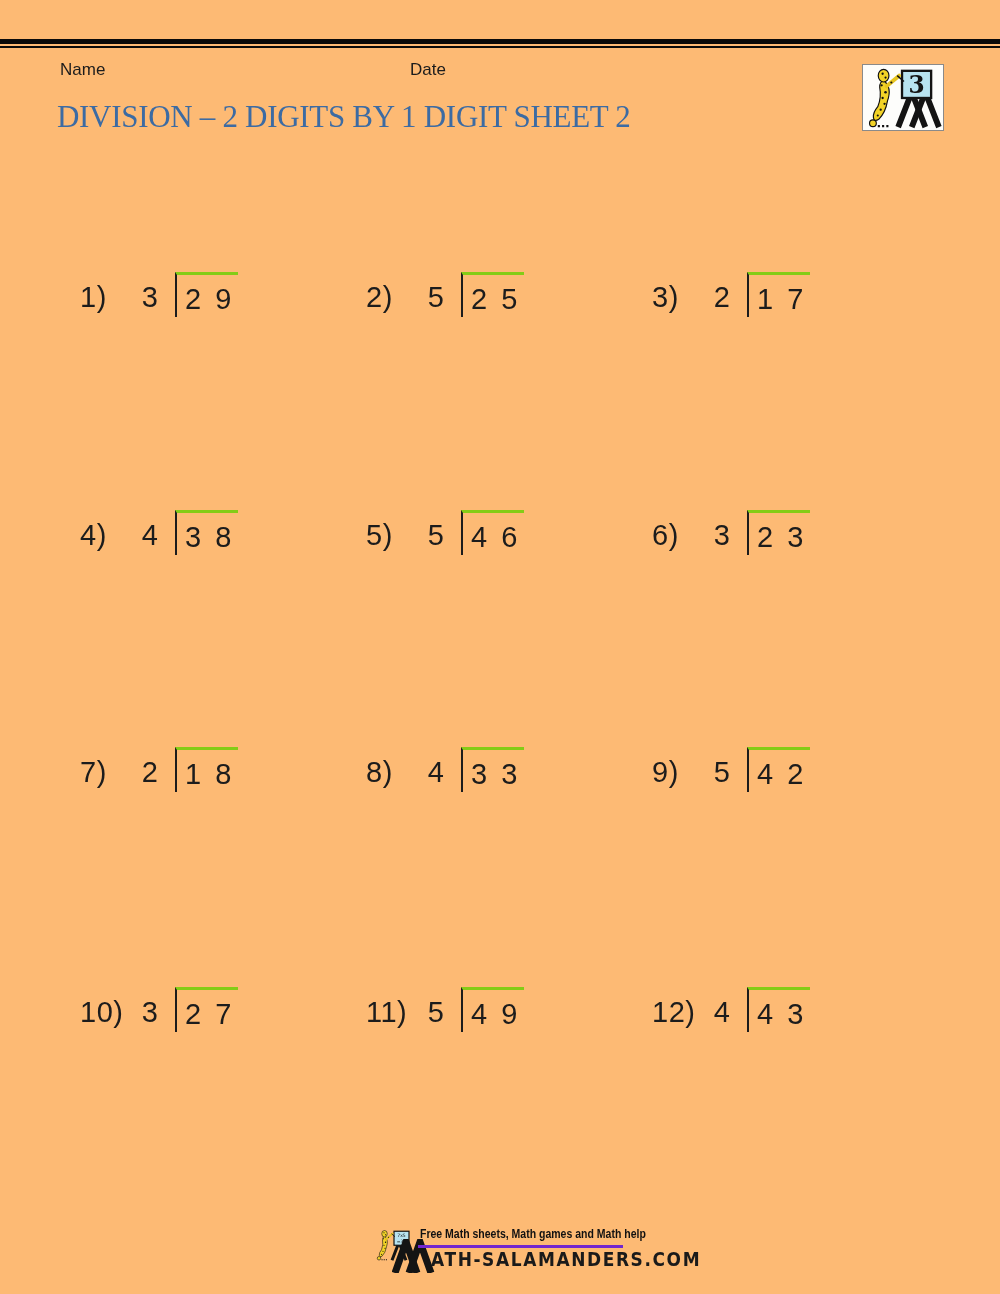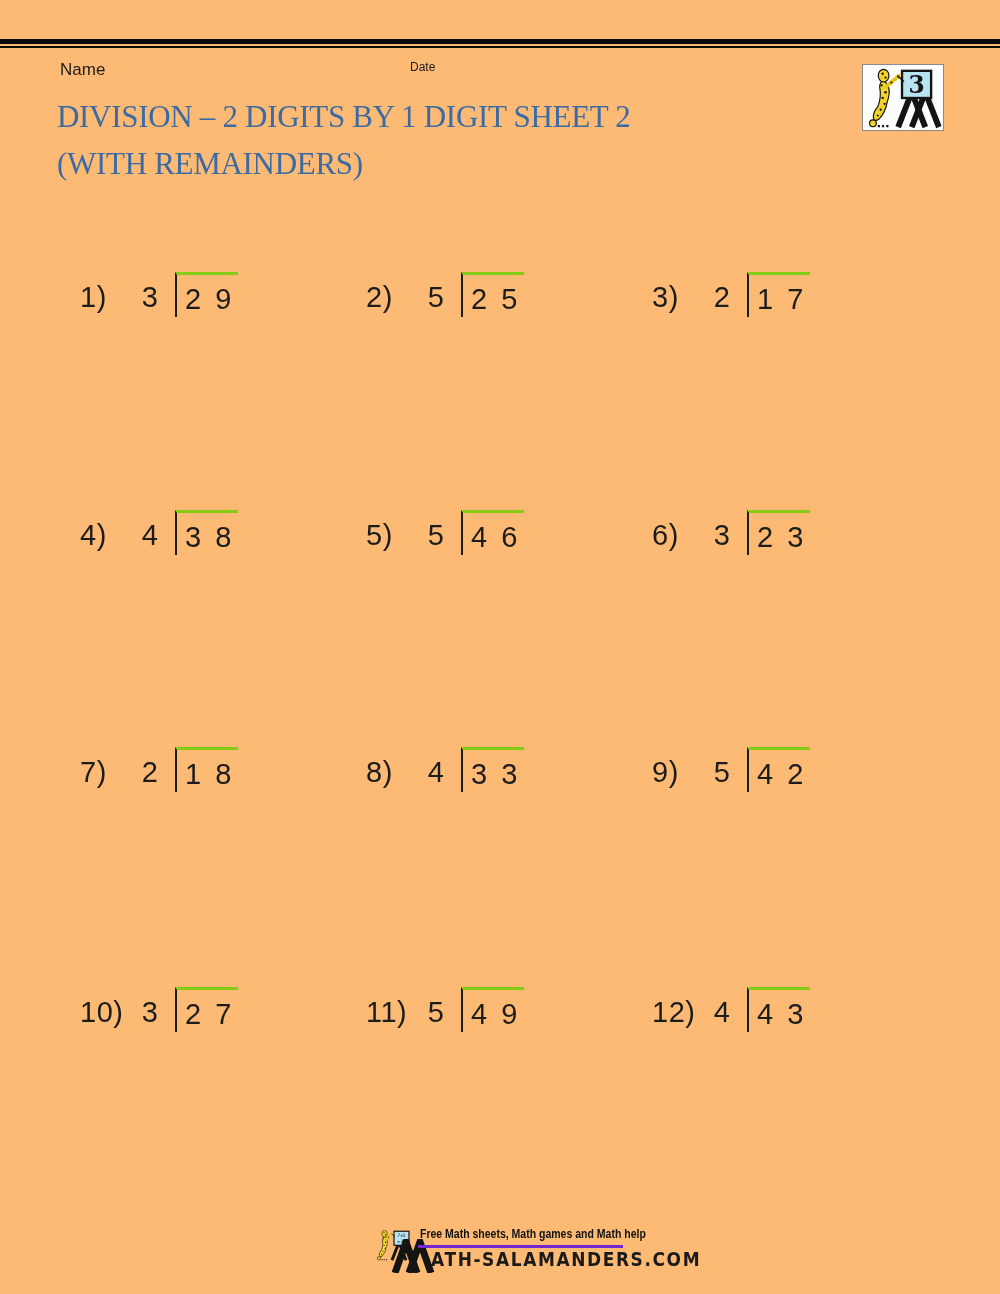--- a/index.html
+++ b/index.html
@@ -6,21 +6,21 @@
   html,body { background:#ffffff; }
   .page {
     position:relative; width:1000px; height:1294px; background:#fdba74;
     font-family:"Liberation Sans", sans-serif; color:#1b1b1b; overflow:hidden;
   }
   
   .rule-thick { position:absolute; left:0; top:39px; width:1000px; height:5px; background:#0a0a0a; }
   .rule-thin  { position:absolute; left:0; top:46px; width:1000px; height:2px; background:#0a0a0a; }
 
   .name-label { position:absolute; left:60px;  top:60px; font-size:17px; color:#1c1c1c; }
-  .date-label { position:absolute; left:410px; top:60px; font-size:12px; color:#1c1c1c; }
+  .date-label { position:absolute; left:410px; top:60px; font-size:17px; color:#1c1c1c; }
 
   .title-line1 {
     position:absolute; left:57px; top:99px; font-family:"Liberation Serif", serif;
     font-size:31px; letter-spacing:-0.3px; color:#3c6ba3; white-space:nowrap;
   }
   .title-line2 {
     position:absolute; left:57px; top:146px; font-family:"Liberation Serif", serif;
     font-size:31px; letter-spacing:-0.3px; color:#3c6ba3; white-space:nowrap;
   }
   .instructions { position:absolute; left:57px; top:194px; font-size:23px; color:#141414; white-space:nowrap; }
@@ -103,21 +103,20 @@
     <svg viewBox="0 0 82 67" width="80" height="65">
       <path d="M36,64 L50,28 L64,64" fill="none" stroke="#141414" stroke-width="6"></path>
       <path d="M50,64 L64,28 L78,64" fill="none" stroke="#141414" stroke-width="6"></path>
       <rect x="40" y="6" width="30" height="28" fill="#b8e3f0" stroke="#141414" stroke-width="2.4"></rect>
       <text x="55" y="29" text-anchor="middle" font-family="DejaVu Serif, serif" font-weight="bold" font-size="24" fill="#141414">3</text>
       <use href="#sala-body" transform="translate(4,1)"></use>
     </svg>
   </div>
 
   <div class="title-line1">DIVISION – 2 DIGITS BY 1 DIGIT SHEET 2</div>
-  <div class="title-line2">(WITH REMAINDERS)</div>
 
   <div class="problem r1 c1">
     <span class="p-num">1)</span>
     <span class="p-divisor">3</span>
     <div class="p-bracket"><span>2 9</span></div>
   </div>
   <div class="problem r1 c2">
     <span class="p-num">2)</span>
     <span class="p-divisor">5</span>
     <div class="p-bracket"><span>2 5</span></div>

